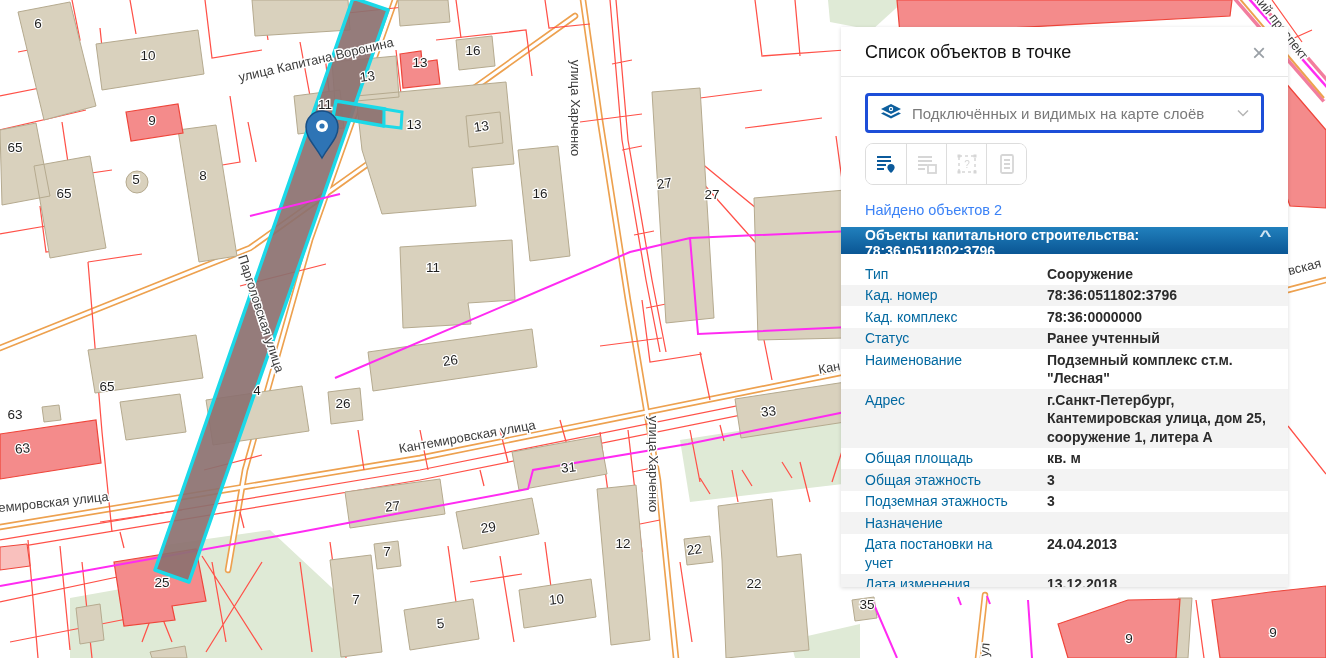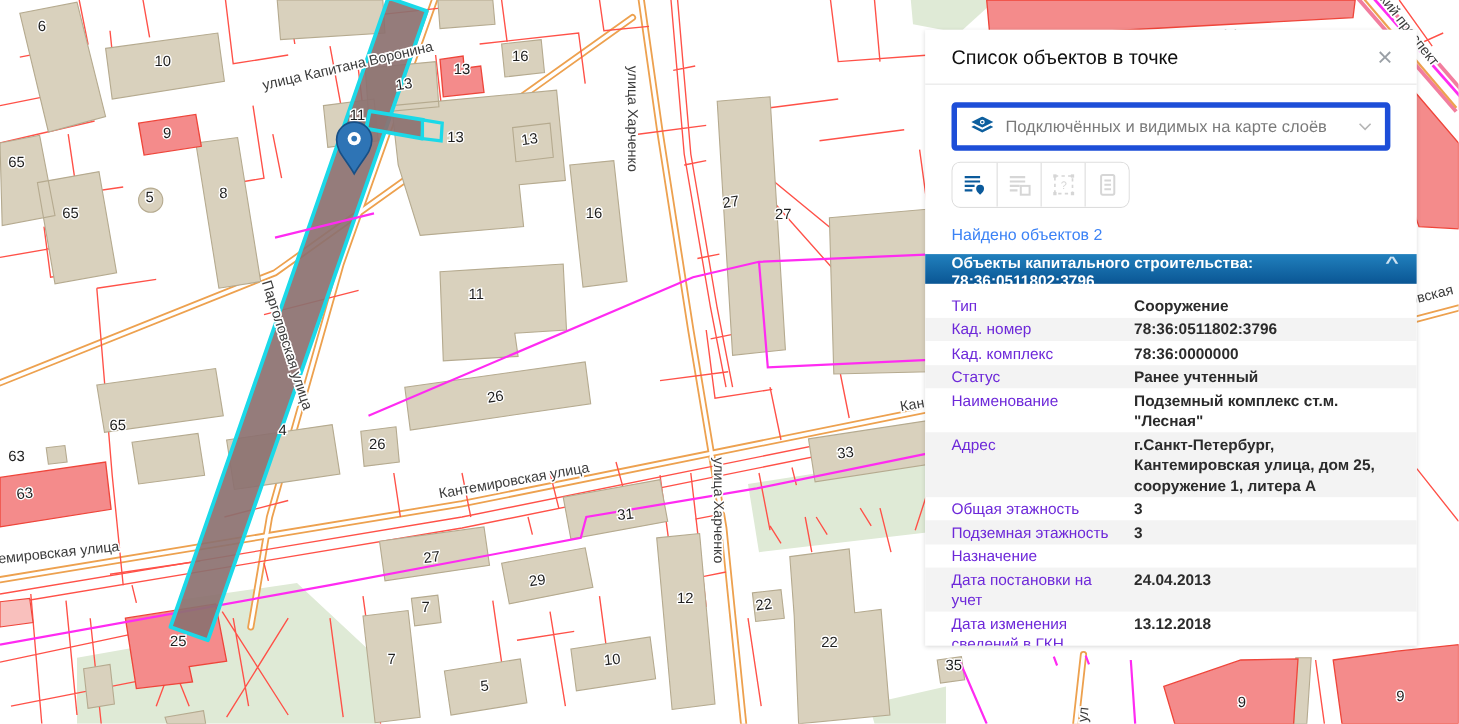--- a/index.html
+++ b/index.html
@@ -21,34 +21,34 @@
   .sel{fill:#8c7170;fill-opacity:.92;stroke:#1bd9e8;stroke-width:3.5;stroke-linejoin:round;}
   .sel-hollow{fill:#ded6c3;stroke:#1bd9e8;stroke-width:3;}
   .street-label{font:13px "Liberation Sans",sans-serif;fill:#3c3c3c;stroke:#fff;stroke-width:3px;paint-order:stroke;text-anchor:middle;}
   .bld-label{font:13.5px "Liberation Sans",sans-serif;fill:#1f1f1f;stroke:#fff;stroke-width:2.5px;paint-order:stroke;text-anchor:middle;}
   
   .panel{position:absolute;left:841px;top:27px;width:447px;height:560px;background:#fff;overflow:hidden;box-shadow:0 1px 4px rgba(0,0,0,.15);}
   .panel-header{display:flex;justify-content:space-between;align-items:center;padding:15px 20px 13px 24px;border-bottom:1px solid #e6e6e6;}
   .panel-title{font-size:18px;color:#101010;}
   .close-btn{color:#9aa0a6;font-size:24px;line-height:20px;cursor:pointer;background:none;border:none;padding:0 2px;font-family:inherit;}
   .panel-body{padding:16px 24px 0 24px;}
-  .dropdown{height:34px;border:5px solid #1d4ed8;border-radius:4px;display:flex;align-items:center;padding:0 12px;gap:10px;color:#7a7a7a;font-size:15px;cursor:pointer;background:#fff;}
+  .dropdown{height:34px;border:3px solid #1d4ed8;border-radius:4px;display:flex;align-items:center;padding:0 12px;gap:10px;color:#7a7a7a;font-size:15px;cursor:pointer;background:#fff;}
   .dd-chevron{margin-left:auto;}
   .toolbar{display:flex;margin-top:10px;width:max-content;border:1px solid #ddd;border-radius:8px;overflow:hidden;}
   .tbtn{width:40px;height:40px;display:flex;align-items:center;justify-content:center;background:#fff;border:none;border-left:1px solid #ddd;cursor:pointer;padding:0;}
   .tbtn:first-child{border-left:none;}
   .tbtn.active{color:#0b5a9b;}
   .tbtn.inactive{color:#d6d6d6;}
   .results{margin-top:17px;color:#3b82f6;font-size:14.5px;}
   .group-header{margin-top:9px;height:27px;background:linear-gradient(#2180bd,#0a5694);color:#fff;display:flex;align-items:flex-start;justify-content:space-between;font-size:14px;font-weight:bold;padding:0 18px 0 24px;cursor:pointer;}
   .collapse{font-weight:bold;color:#cfe3f2;font-size:15px;transform:scaleX(1.4);}
   .attr-table{font-size:14px;margin-top:9px;}
   .attr-row{display:flex;padding:1.5px 12px 1.5px 24px;line-height:18.5px;}
   .attr-row:nth-child(even){background:#f3f3f3;}
-  .attr-label{width:158px;flex:none;color:#6d28d9;padding-right:8px;}
+  .attr-label{width:158px;flex:none;color:#0369a1;padding-right:24px;}
   .attr-value{flex:1;color:#2b2b2b;font-weight:bold;}
 </style>
 </head>
 <body>
 
 <div class="stage">
 
   <div class="map">
     <svg id="mapsvg" width="1326" height="658" viewBox="0 0 1326 658" xmlns="http://www.w3.org/2000/svg">
       <rect x="0" y="0" width="1326" height="658" fill="#ffffff"></rect>
@@ -263,20 +263,24 @@
   <div class="attr-row">
     <div class="attr-label">Наименование</div>
     <div class="attr-value">Подземный комплекс ст.м. "Лесная"</div>
   </div>
 
   <div class="attr-row">
     <div class="attr-label">Адрес</div>
     <div class="attr-value">г.Санкт-Петербург, Кантемировская улица, дом 25, сооружение 1, литера А</div>
   </div>
 
+  <div class="attr-row">
+    <div class="attr-label">Общая площадь</div>
+    <div class="attr-value">кв. м</div>
+  </div>
 
   <div class="attr-row">
     <div class="attr-label">Общая этажность</div>
     <div class="attr-value">3</div>
   </div>
 
   <div class="attr-row">
     <div class="attr-label">Подземная этажность</div>
     <div class="attr-value">3</div>
   </div>

